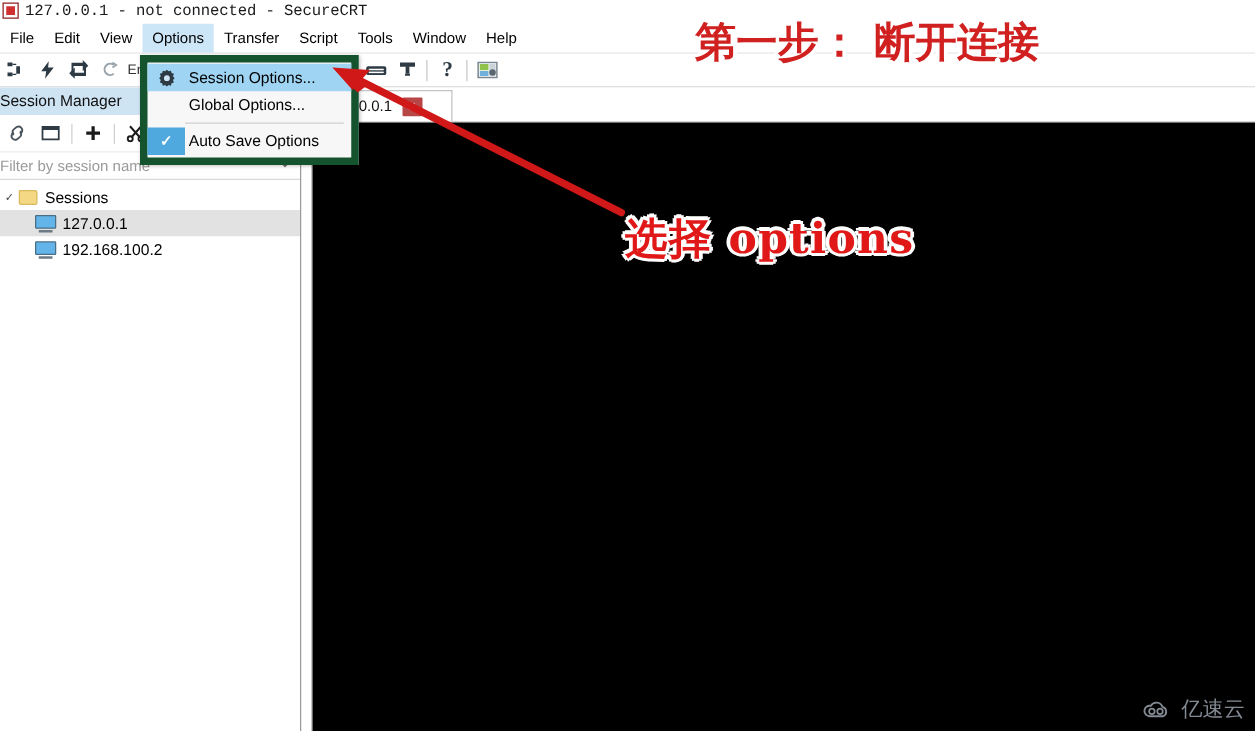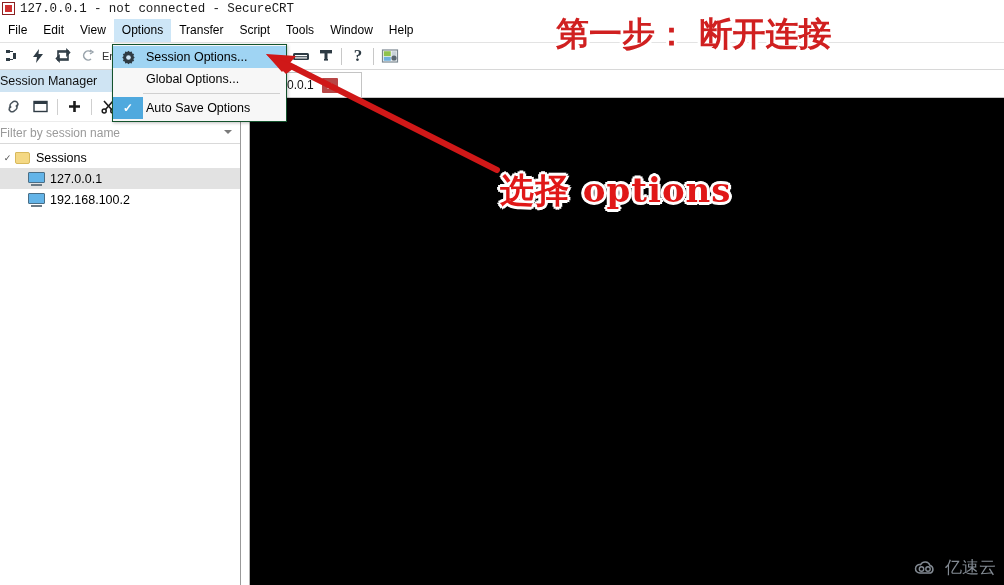--- a/index.html
+++ b/index.html
@@ -262,21 +262,21 @@
     border-right: 1px solid #b5b5b5;
     box-sizing: border-box;
   }
 
   
   #dropdown {
     position: absolute;
     left: 112px; top: 44px;
     width: 175px;
     background: #f7f7f7;
-    border: 1px solid #14532d;
+    border: 6px solid #14532d;
     box-shadow: 1px 1px 3px rgba(0,0,0,0.25);
     z-index: 40;
     padding: 1px 0 2px 0;
     box-sizing: border-box;
   }
   .dd-item {
     height: 22px;
     display: flex;
     align-items: center;
     font-size: 12.5px;

